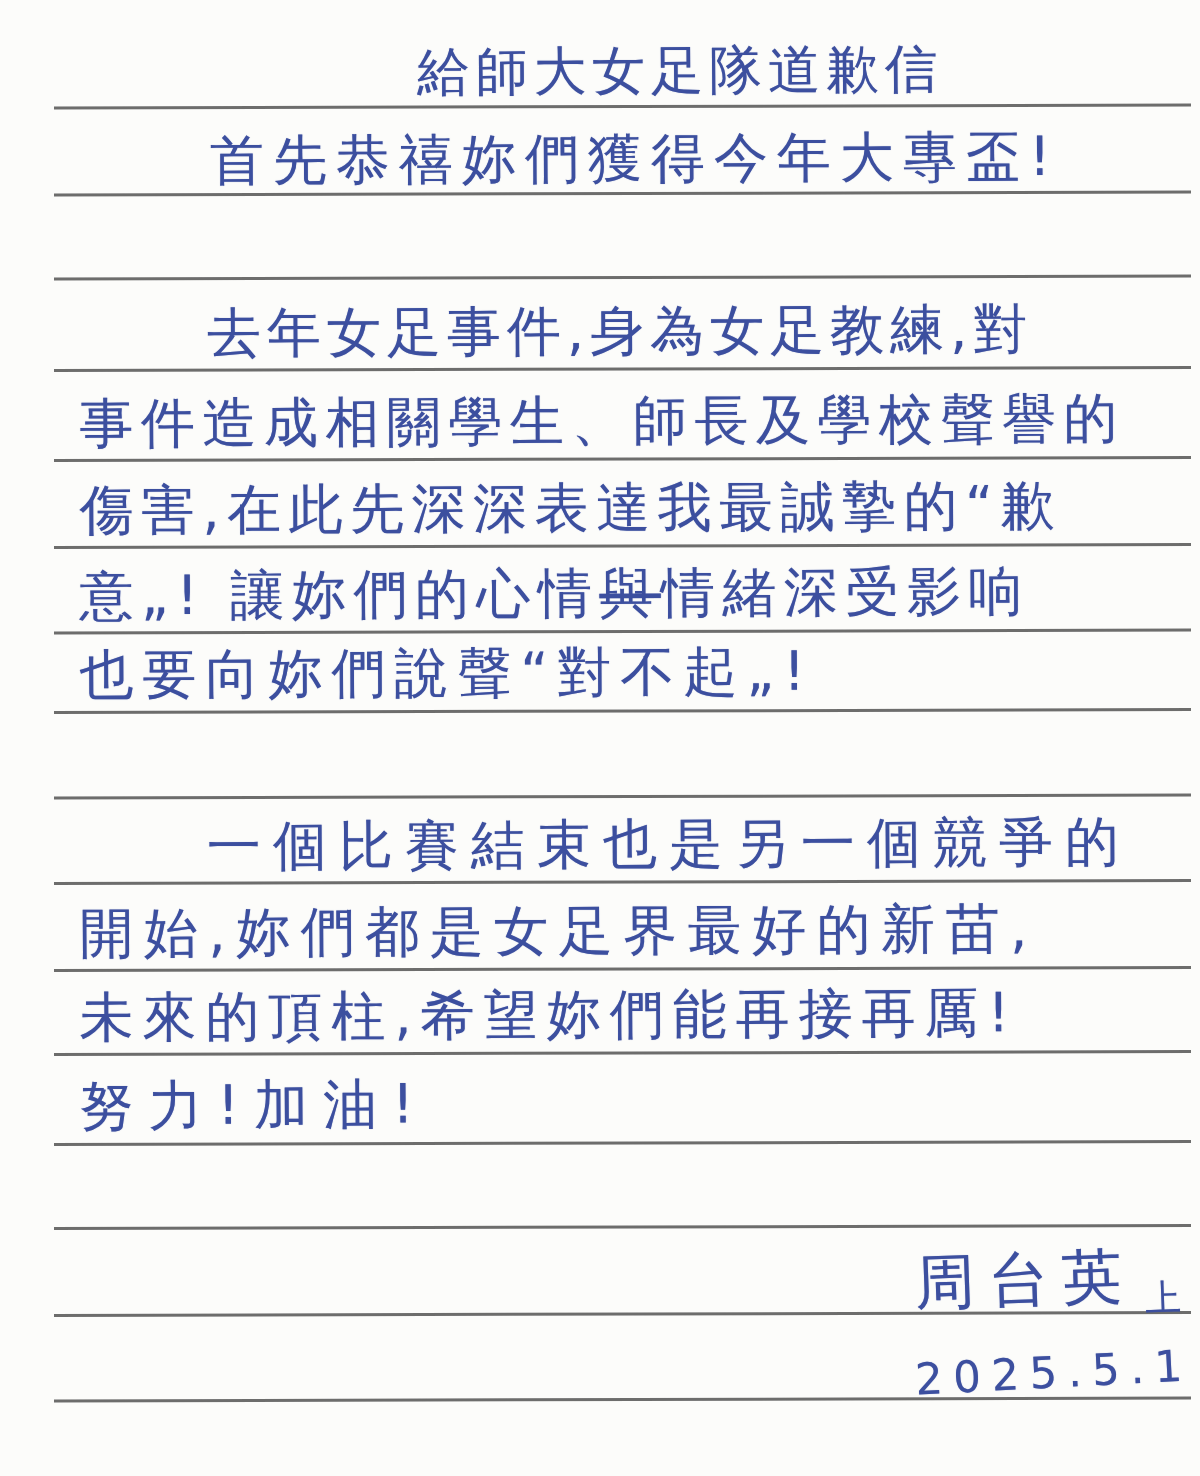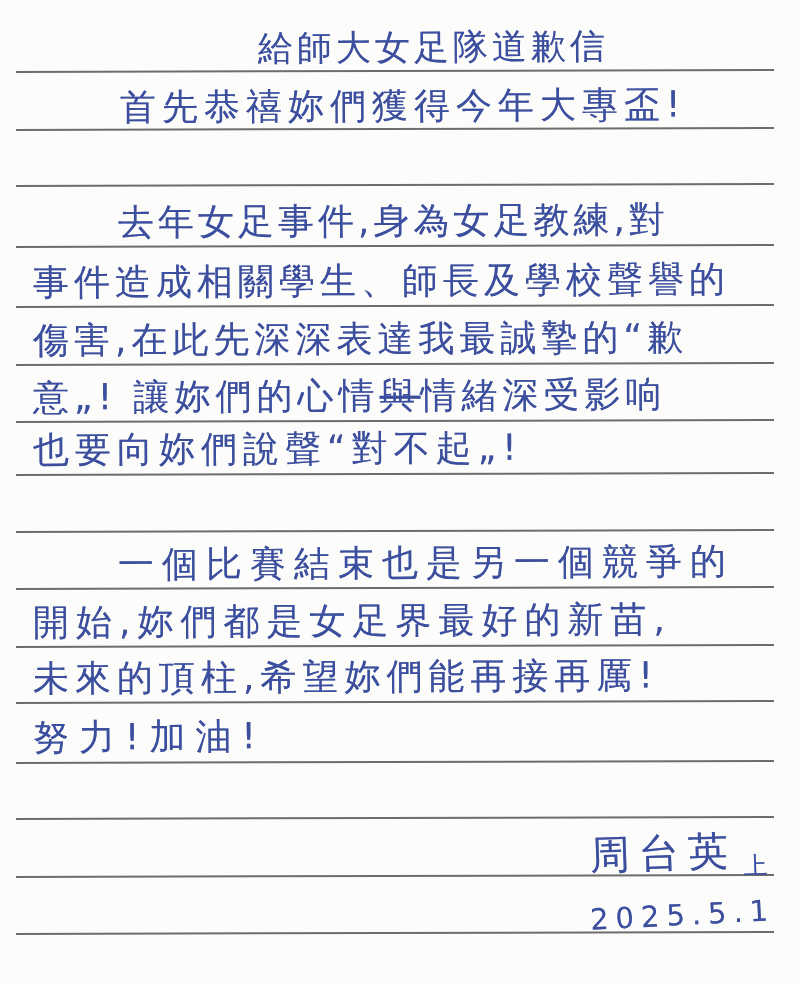--- a/index.html
+++ b/index.html
@@ -11,20 +11,21 @@
   body{
     width:800px;height:984px;
     background:var(--paper);
     font-family:"DejaVu Sans",sans-serif;
     overflow:hidden;
   }
   .paper{
     position:relative;
     width:708px;height:984px;
     background:var(--paper);
+    margin-left:20px;
   }
   .rule{
     position:absolute;
     left:16px;width:758px;height:2px;
     background:var(--rule);
     opacity:.82;
     transform:rotate(-0.15deg);
   }
   .hw{
     position:absolute;

